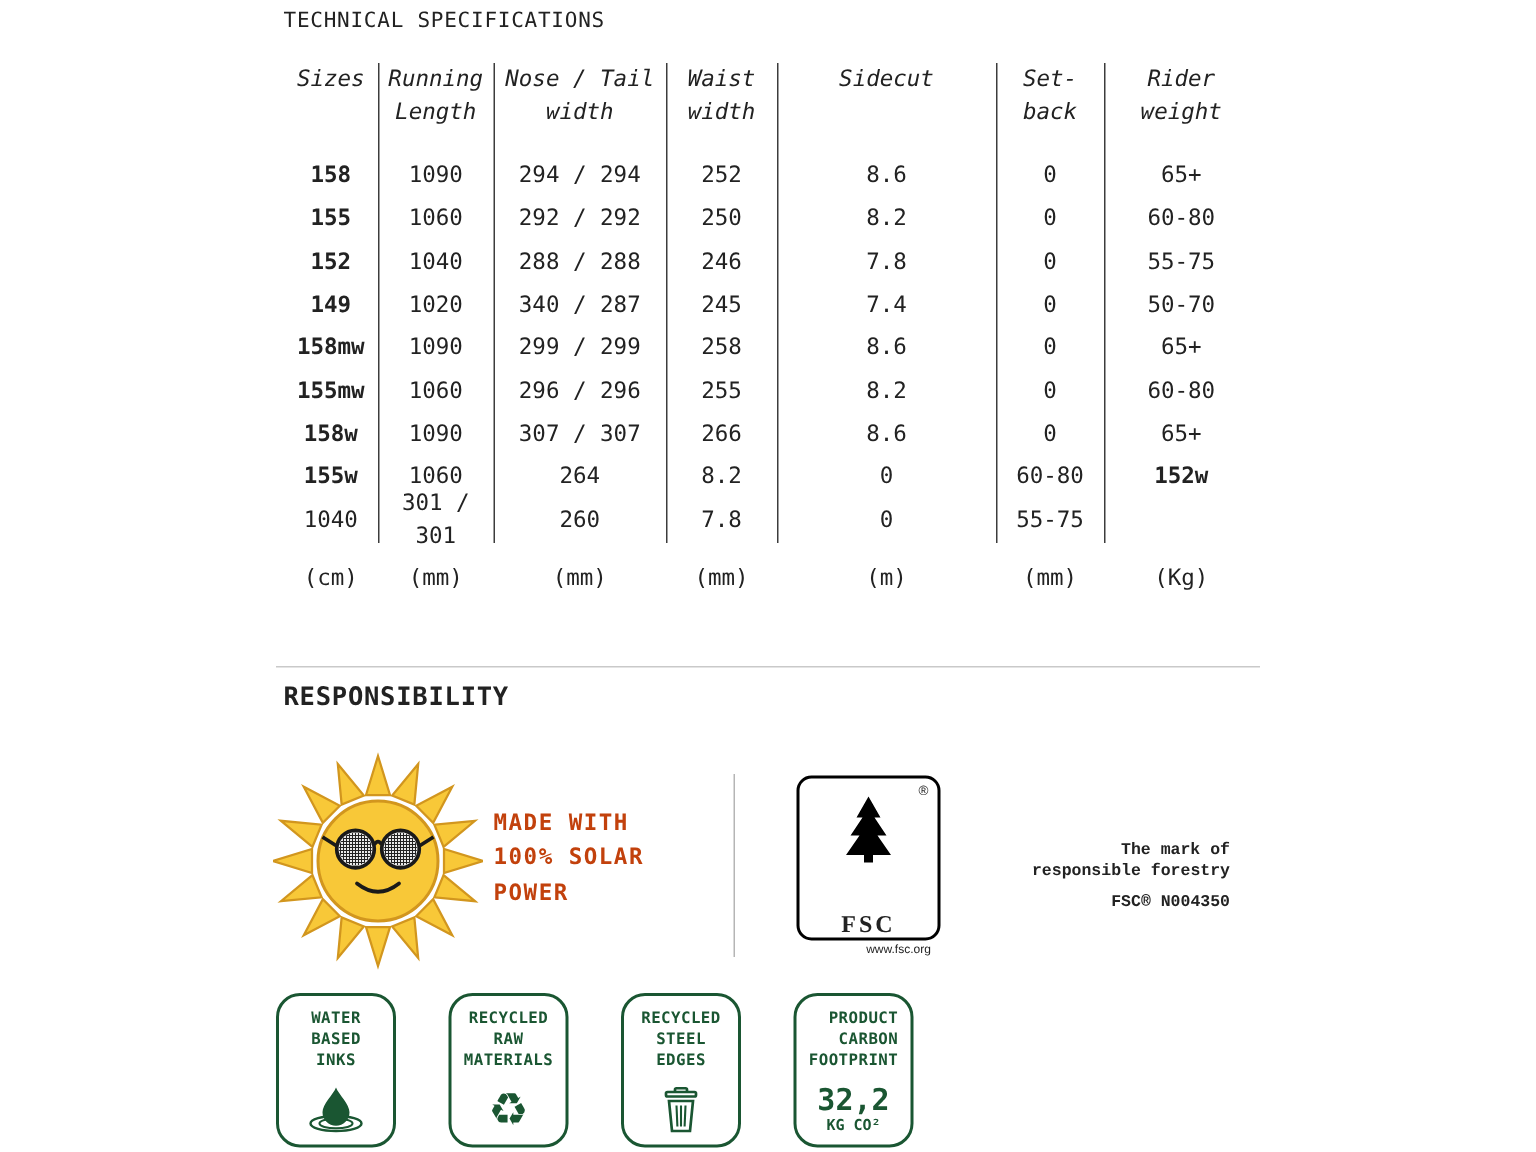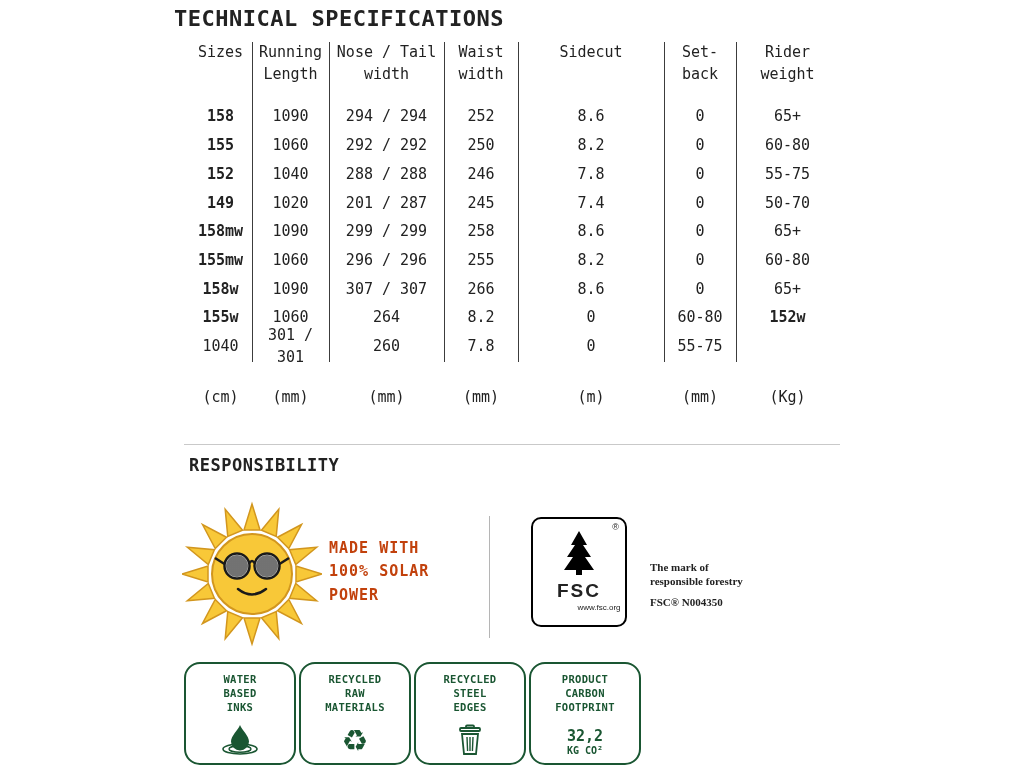--- a/index.html
+++ b/index.html
@@ -1,57 +1,57 @@
 <!DOCTYPE html>
 <html><head>
 <meta charset="utf-8">
 <style>
   * { margin:0; padding:0; box-sizing:border-box; }
   html,body { background:#ffffff; }
   body { width:1024px; height:768px; font-family:"DejaVu Sans Mono", monospace; color:#222; }
   .canvas { position:relative; width:1024px; height:768px; background:#fff; overflow:hidden; }
 
-  .spec-title { position:absolute; left:174px; top:6px; font-size:22px; font-weight:bold; letter-spacing:.5px; }
+  .spec-title { position:absolute; left:189px; top:6px; font-size:14px; font-weight:normal; letter-spacing:.5px; }
 
   .spec-table { position:absolute; left:189px; top:40px; width:651px; }
   .grid7 { display:grid; grid-template-columns:63px 77px 115px 74px 146px 72px 103px; }
   .cell { text-align:center; font-size:15px; line-height:1.45; white-space:pre-line; }
-  .head .cell { padding-top:2px; }
+  .head .cell { padding-top:2px;font-style:italic; }
   .spec-head { height:63px; }
   .spec-body { grid-auto-rows:28.7px; }
   .spec-body .cell { display:flex; align-items:center; justify-content:center; }
   .spec-body .cell.size { font-weight:bold; }
-  .spec-units { margin-top:26px; }
+  .spec-units { margin-top:14px; }
   .vline { position:absolute; top:2px; width:1px; height:320px; background:#3c3c3c; }
 
   .section-hr { position:absolute; left:184px; top:444px; width:656px; height:1px; background:#c9c9c9; }
   .resp-title { position:absolute; left:189px; top:455px; font-size:17px; font-weight:bold; letter-spacing:.5px;text-align:center; }
 
   .sun { position:absolute; left:182px; top:496px; }
   .solar-text { position:absolute; left:329px; top:537px; font-size:15px; font-weight:bold;
                 letter-spacing:1px; line-height:1.55; white-space:pre-line; }
   .vdiv { position:absolute; left:489px; top:516px; width:1px; height:122px; background:#b5b5b5; }
 
   .fsc-box { position:absolute; left:531px; top:517px; width:96px; height:110px;
              border:2px solid #000; border-radius:10px; text-align:center; }
   .fsc-reg { position:absolute; right:6px; top:3px; font-size:9px; font-family:"Liberation Sans",sans-serif; }
   .fsc-tree { margin-top:10px; }
-  .fsc-name { font-family:Liberation Sans, sans-serif; font-weight:bold; font-size:19px; letter-spacing:2px; line-height:1; }
+  .fsc-name { font-family:Liberation Serif, serif; font-weight:bold; font-size:16px; letter-spacing:2px; line-height:1;margin-top:28px; }
   .fsc-url { font-family:"Liberation Sans",sans-serif; font-size:8px; margin-top:3px;padding-left:40px; }
-  .fsc-side { position:absolute; left:650px; top:560px; width:170px; font-family:Liberation Serif, serif; }
+  .fsc-side { position:absolute; left:650px; top:560px; width:170px; font-family:Liberation Mono, monospace;text-align:right; }
   .fsc-mark { font-size:11px; font-weight:bold; line-height:1.3; white-space:pre-line; }
   .fsc-license { font-size:11px; font-weight:bold; margin-top:7px; }
 
-  .badge { position:absolute; top:662px; width:112px; height:103px; border-radius:16px;
+  .badge { position:absolute; top:662px; width:80px; height:103px; border-radius:16px;
            display:flex; flex-direction:column; align-items:center; padding:8px 2px 7px 2px; }
   .badge-label { font-size:10.5px; font-weight:bold; letter-spacing:.3px; line-height:1.35;
                  text-align:center; white-space:pre-line; }
   .badge-icon { margin-top:auto; display:flex; align-items:flex-end; justify-content:center; }
   .recycle-glyph { font-family:"DejaVu Sans",sans-serif; font-size:30px; line-height:1; }
-  .carbon-value { margin-top:auto; font-size:15px; font-weight:bold; line-height:1.1; }
+  .carbon-value { margin-top:auto; font-size:20px; font-weight:bold; line-height:1.1; }
   .carbon-unit { font-size:10px; font-weight:bold; margin-top:1px; }
 </style>
 </head>
 <body>
 
 <div class="canvas">
 
   <div class="spec-title">TECHNICAL SPECIFICATIONS</div>
 
   <div class="spec-table">
@@ -86,21 +86,21 @@
         <div class="cell">60-80</div>
         <div class="cell size">152</div>
         <div class="cell">1040</div>
         <div class="cell">288 / 288</div>
         <div class="cell">246</div>
         <div class="cell">7.8</div>
         <div class="cell">0</div>
         <div class="cell">55-75</div>
         <div class="cell size">149</div>
         <div class="cell">1020</div>
-        <div class="cell">201 / 287</div>
+        <div class="cell">340 / 287</div>
         <div class="cell">245</div>
         <div class="cell">7.4</div>
         <div class="cell">0</div>
         <div class="cell">50-70</div>
         <div class="cell size">158mw</div>
         <div class="cell">1090</div>
         <div class="cell">299 / 299</div>
         <div class="cell">258</div>
         <div class="cell">8.6</div>
         <div class="cell">0</div>
@@ -246,20 +246,20 @@
       <svg width="30" height="32" viewBox="0 0 30 32">
         <path d="M11 4 V2.5 A1 1 0 0 1 12 1.5 H18 A1 1 0 0 1 19 2.5 V4" fill="none" stroke="#1a5632" stroke-width="1.8"></path>
         <rect x="5" y="4" width="20" height="3" rx="1" fill="none" stroke="#1a5632" stroke-width="1.8"></rect>
         <path d="M7 10 H23 L21 30 H9 Z" fill="none" stroke="#1a5632" stroke-width="1.8"></path>
         <path d="M12 13 L12.6 27 M15 13 V27 M18 13 L17.4 27" fill="none" stroke="#1a5632" stroke-width="1.4"></path>
       </svg>
     </div>
   </div>
 
   <div class="badge" style="left: 529px; border: 2.5px solid rgb(26, 86, 50);">
-    <div class="badge-label" style="color: rgb(26, 86, 50);">PRODUCT
+    <div class="badge-label" style="color: rgb(26, 86, 50); text-align: right;">PRODUCT
 CARBON
 FOOTPRINT</div>
     <div class="carbon-value" style="color: rgb(26, 86, 50);">32,2</div>
     <div class="carbon-unit" style="color: rgb(26, 86, 50);">KG CO²</div>
   </div>
 
 </div>
 
 </body></html>

